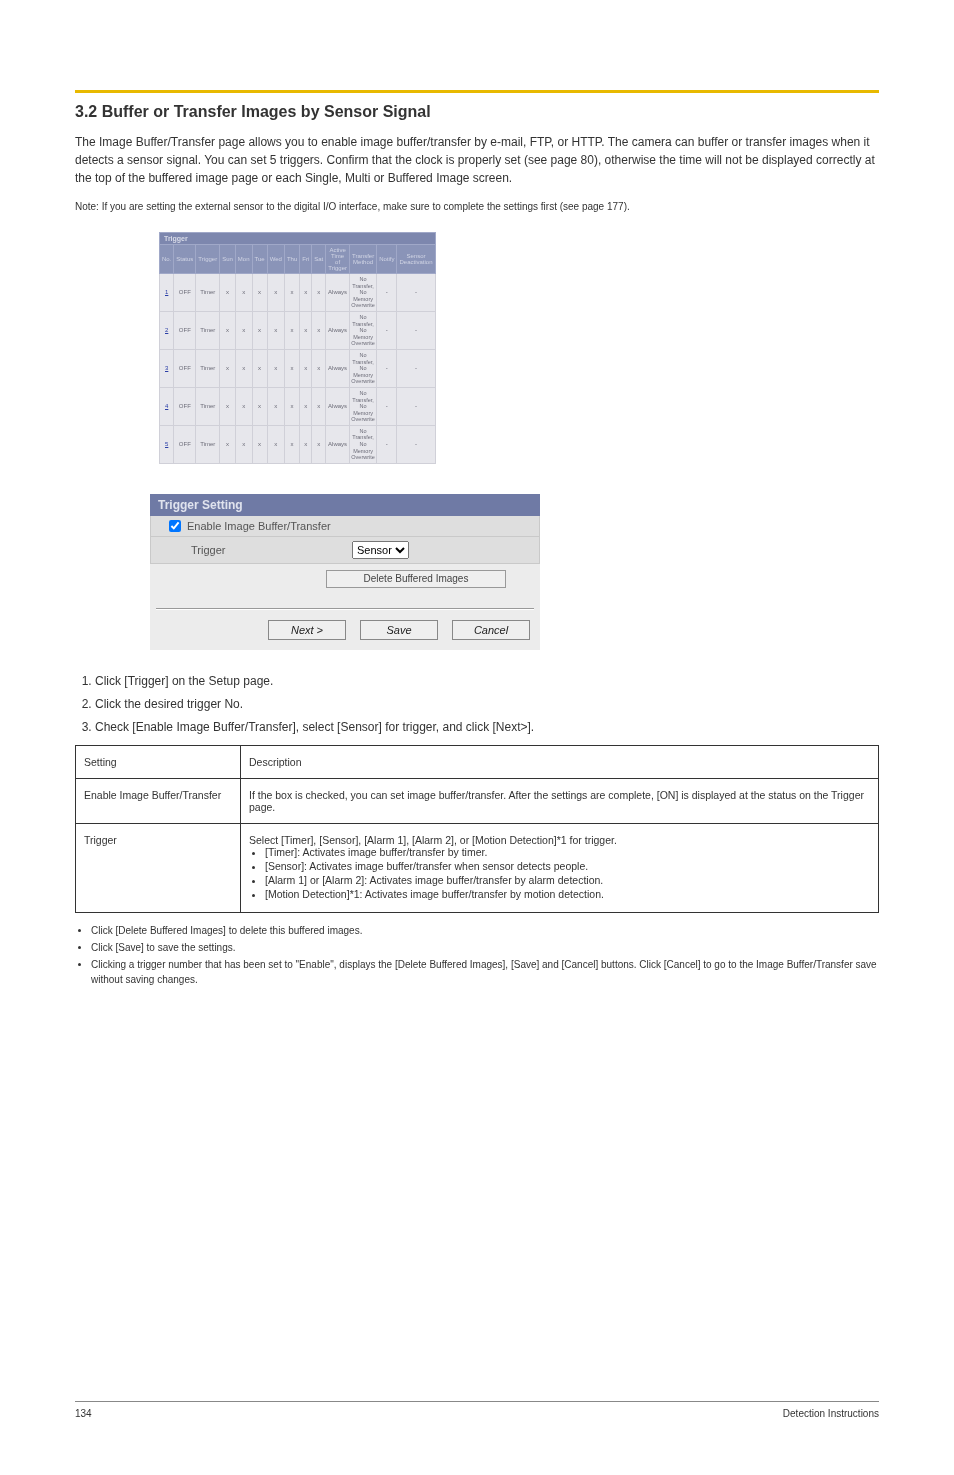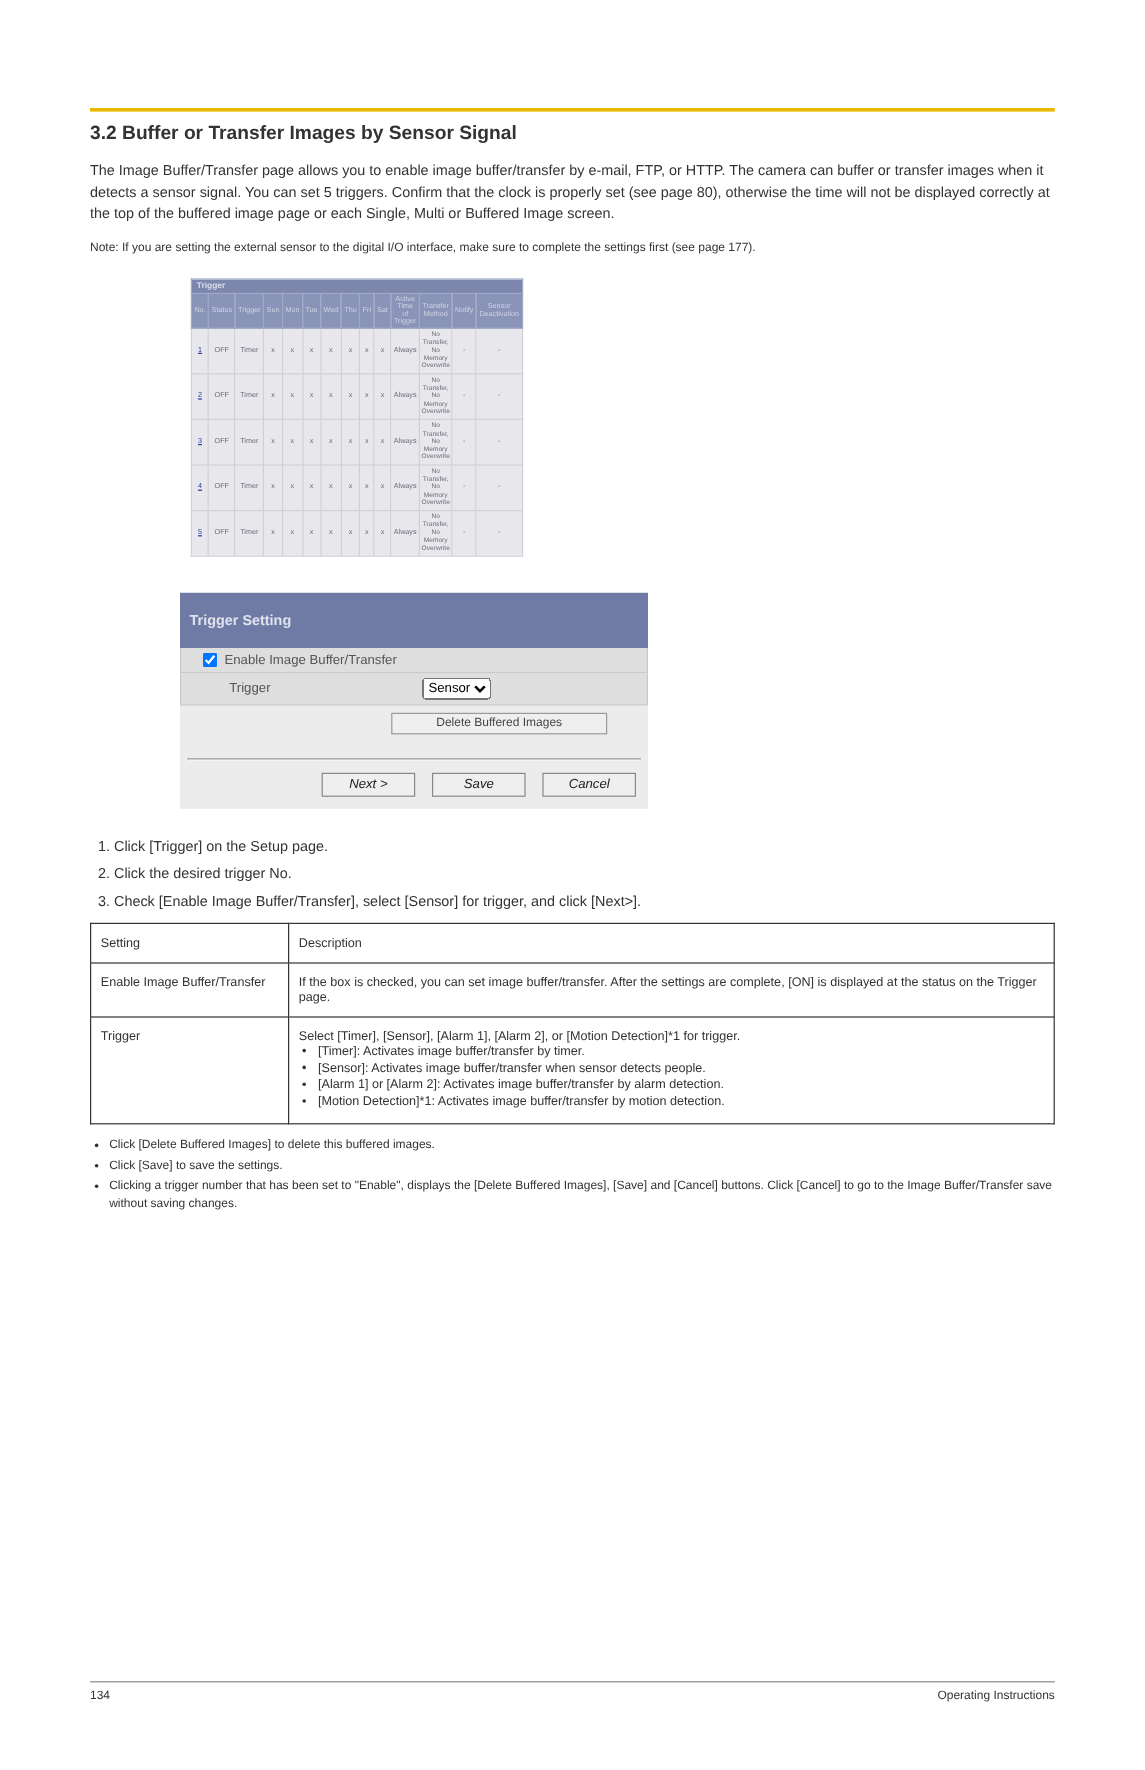--- a/index.html
+++ b/index.html
@@ -80,21 +80,21 @@
       width: 390px;
       background: #ececec;
       margin-bottom: 22px;
       font-family: Tahoma, Arial, sans-serif;
     }
     .shot2 .titlebar {
       background: #6f7aa5;
       color: #e0e3ee;
       font-weight: bold;
       font-size: 12px;
-      padding: 16px 8px;
+      padding: 4px 8px;
     }
     .shot2 .row {
       background: #dedede;
       border: 1px solid #c9c9c9;
       border-top: 0;
       font-size: 11px;
       color: #555;
       padding: 4px 10px 4px 18px;
       display: flex;
       align-items: center;
@@ -377,14 +377,14 @@
     <li class="under-note">Click [Save] to save the settings.</li>
     <li class="under-note">Clicking a trigger number that has been set to "Enable", displays the [Delete Buffered Images], [Save] and [Cancel] buttons. Click [Cancel] to go to the Image Buffer/Transfer save without saving changes.</li>
   </ul>
 
 
 </div>
 
 <div class="footer">
   <span>134</span>
   <span class="spacer"></span>
-  <span>Operating Instructions</span>
+  <span>Detection Instructions</span>
 </div>
 
 </body></html>

